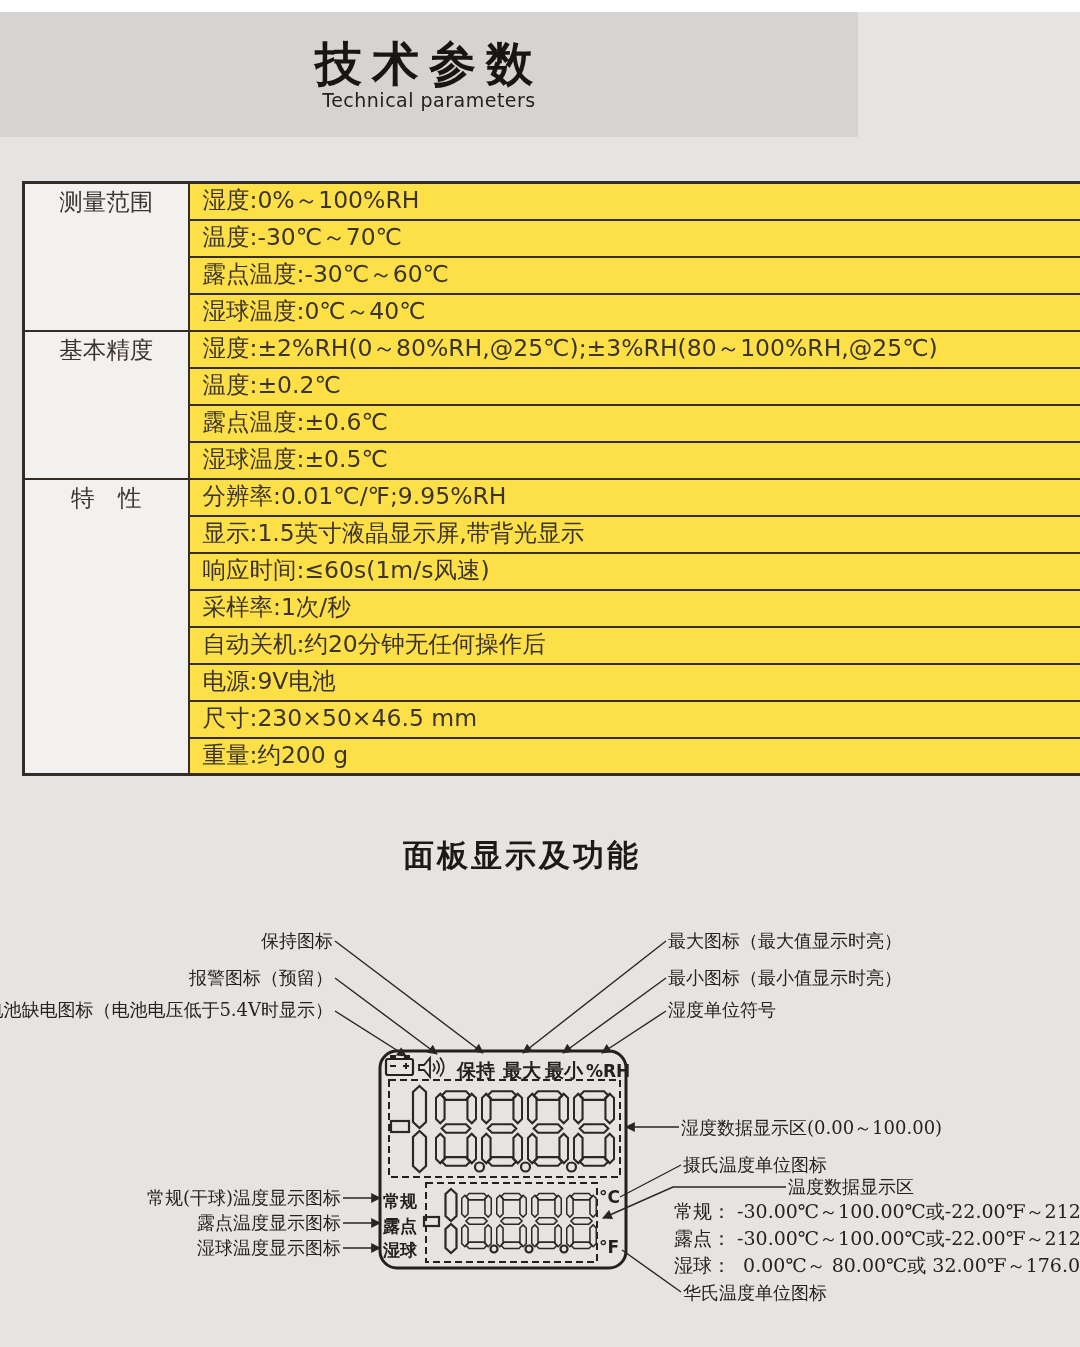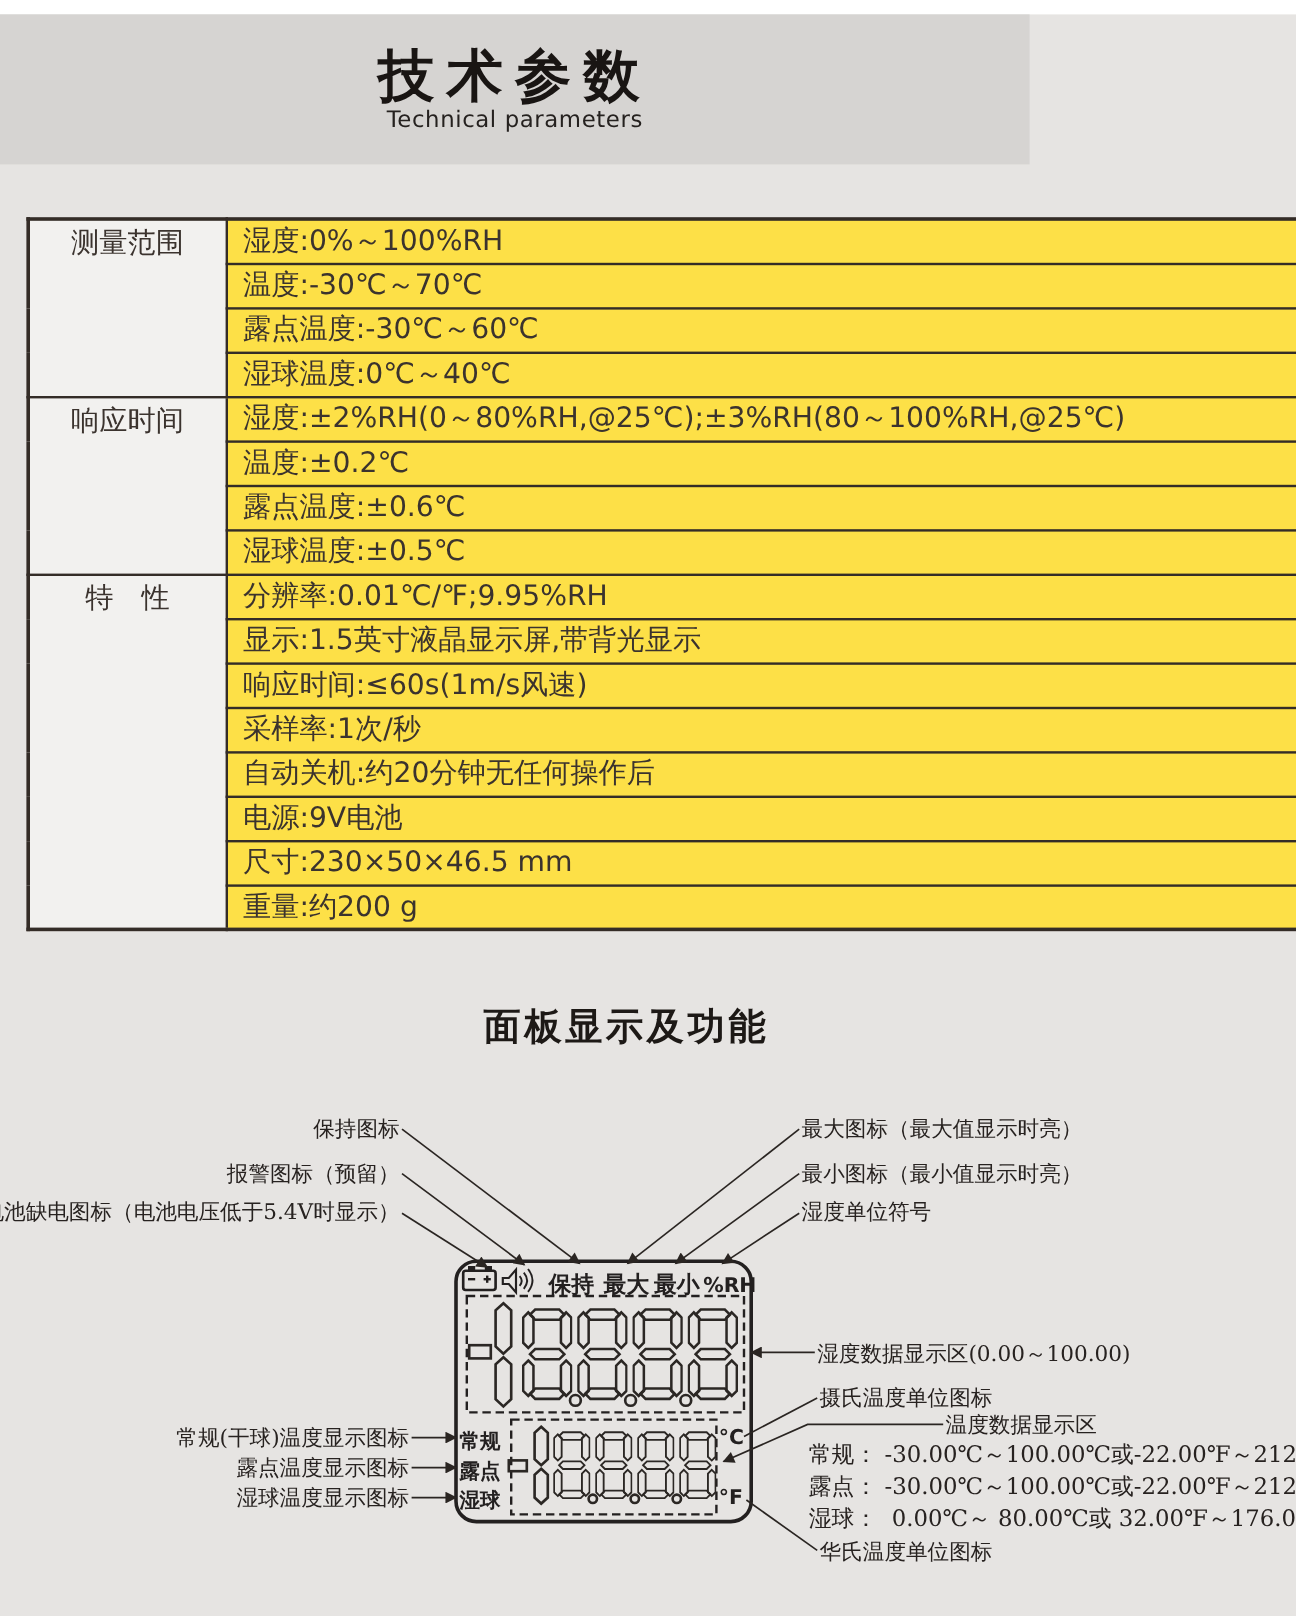--- a/index.html
+++ b/index.html
@@ -48,21 +48,21 @@
     <tr>
           <td>温度:-30℃～70℃</td>
         </tr>
     <tr>
           <td>露点温度:-30℃～60℃</td>
         </tr>
     <tr>
           <td>湿球温度:0℃～40℃</td>
         </tr>
     <tr>
-      <th rowspan="4">响应时间</th>
+      <th rowspan="4">基本精度</th>
       <td>湿度:±2%RH(0～80%RH,@25℃);±3%RH(80～100%RH,@25℃)</td>
         </tr>
     <tr>
           <td>温度:±0.2℃</td>
         </tr>
     <tr>
           <td>露点温度:±0.6℃</td>
         </tr>
     <tr>
           <td>湿球温度:±0.5℃</td>

